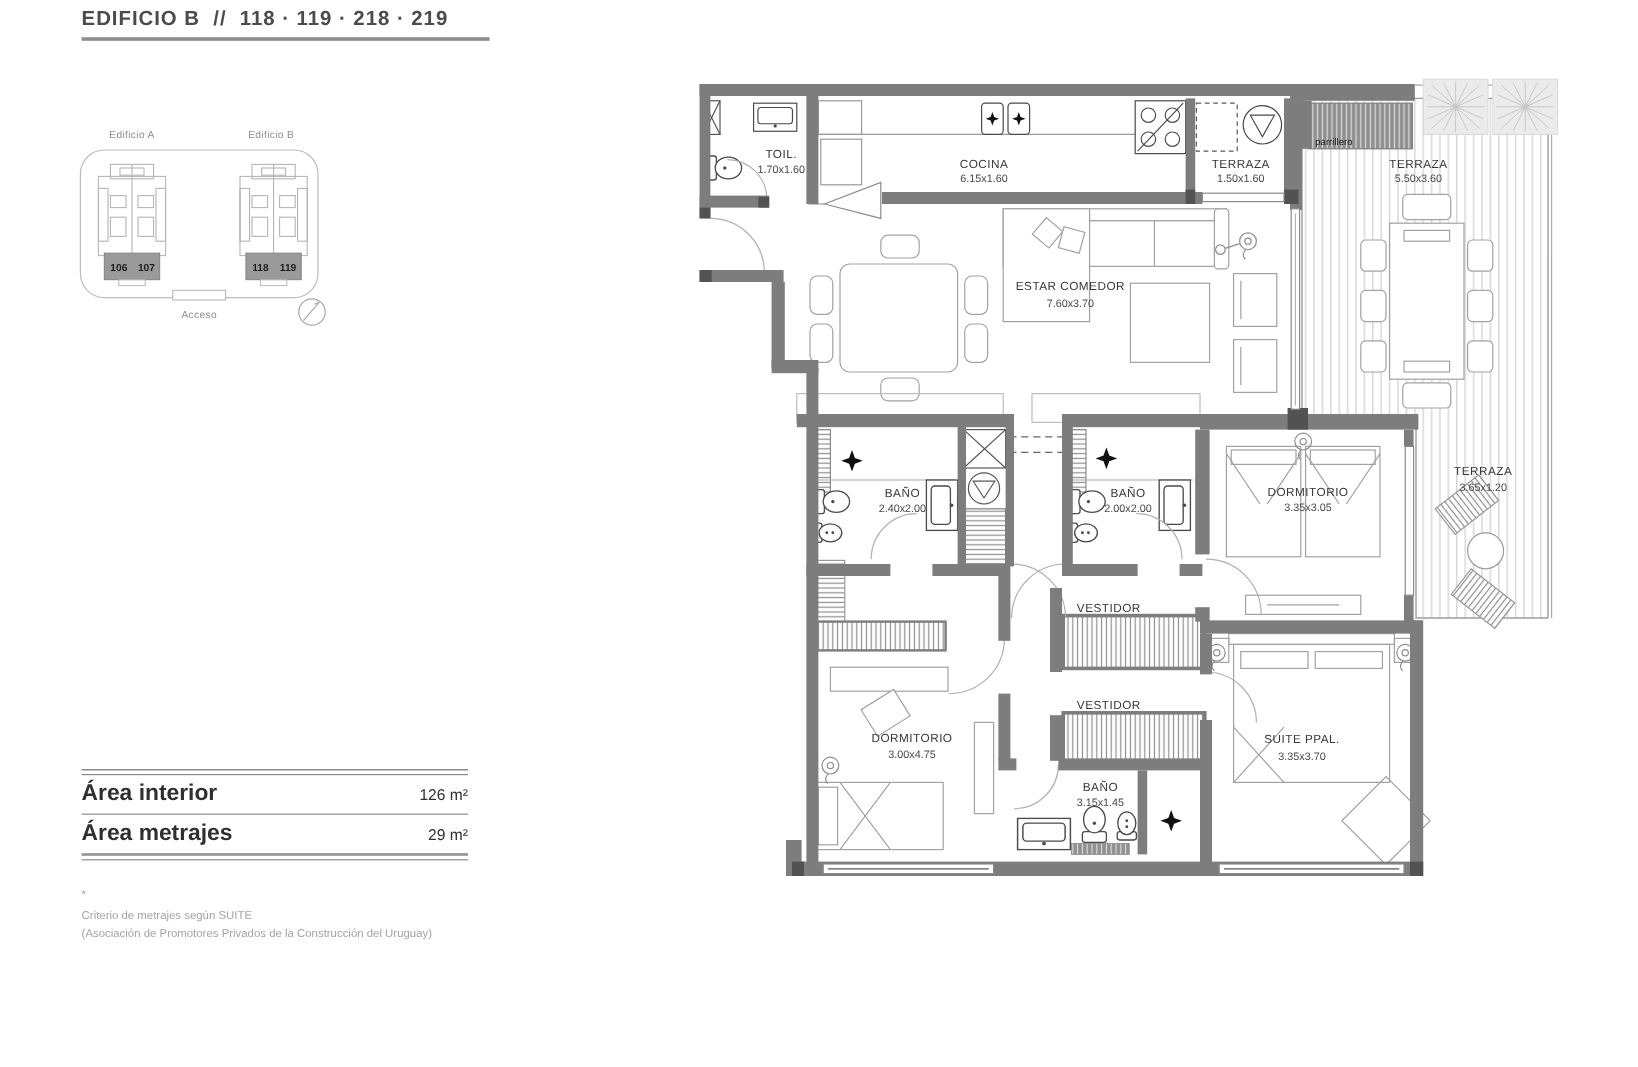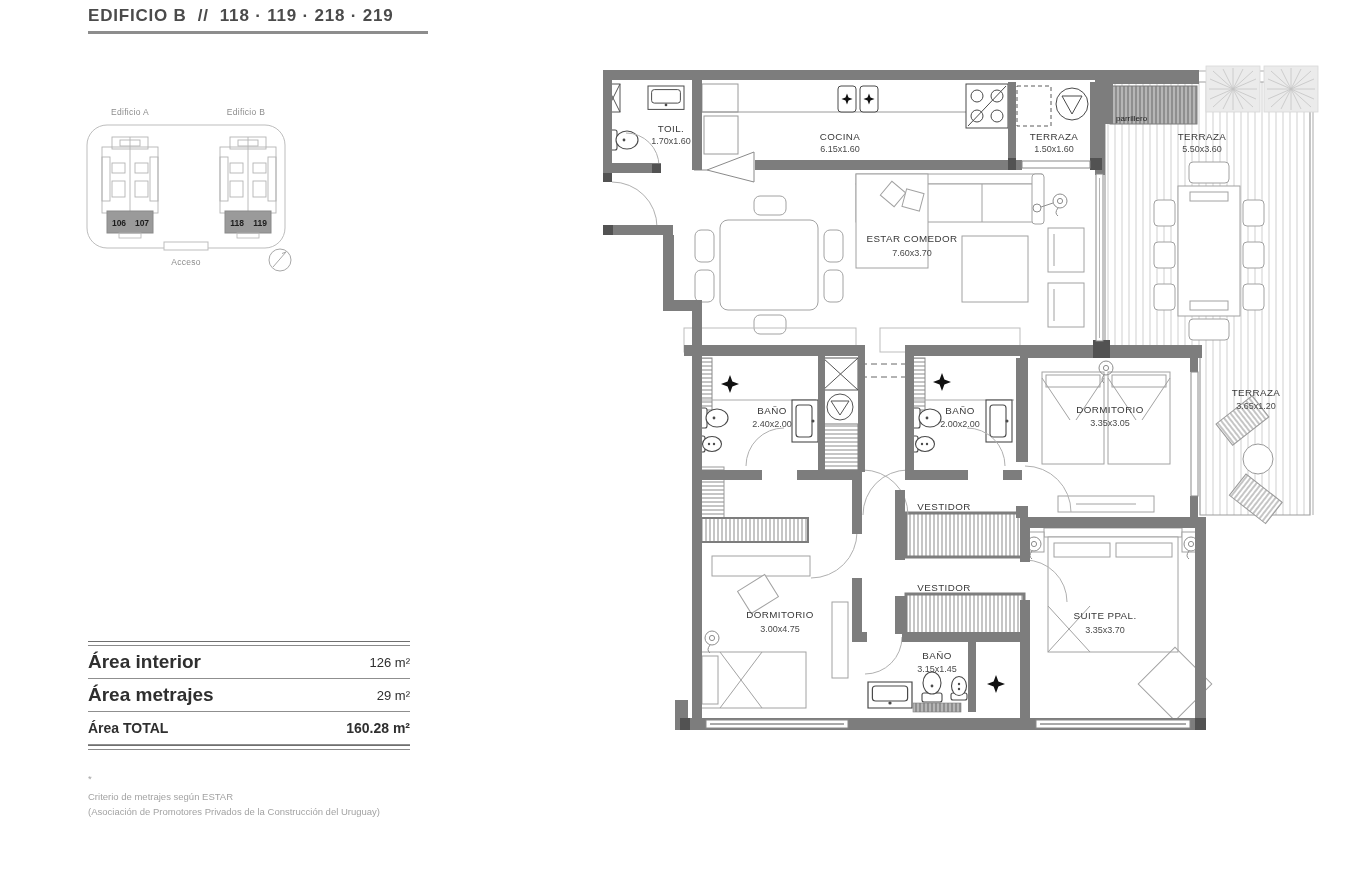--- a/index.html
+++ b/index.html
@@ -1,17 +1,17 @@
 <!DOCTYPE html>
 <html><head>
 <meta charset="utf-8">
 <style>
   html,body{margin:0;padding:0;background:#ffffff;}
   body{width:1365px;height:889px;position:relative;font-family:"Liberation Sans",sans-serif;overflow:hidden;}
-  .sheet{position:absolute;inset:0;background:#ffffff;margin-left:20px;}
+  .sheet{position:absolute;inset:0;background:#ffffff;}
 
   
   .title{position:absolute;left:68px;top:6px;font-size:17px;font-weight:bold;color:#4b4b4b;letter-spacing:0.8px;white-space:pre;}
   .title-rule{position:absolute;left:68px;top:31px;width:340px;height:0;border-top:3px solid #8d8d8d;}
 
   
   .locator{position:absolute;left:62px;top:100px;}
   .plan{position:absolute;left:578px;top:62px;}
 
   svg text{font-family:"Liberation Sans",sans-serif;}
@@ -451,25 +451,21 @@
   <section class="area-table">
     <div class="dline"></div>
     <div class="arow">
       <span class="alabel">Área interior</span>
       <span class="avalue">126 m²</span>
     </div>
     <div class="arow">
       <span class="alabel">Área metrajes</span>
       <span class="avalue">29 m²</span>
     </div>
-    <div class="arow total">
-      <span class="alabel">Área TOTAL</span>
-      <span class="avalue">160.28 m²</span>
-    </div>
     <div class="dline"></div>
     <div class="footnote">
       <span class="fmark">*</span>
-      <div>Criterio de metrajes según ESTAR</div>
+      <div>Criterio de metrajes según SUITE</div>
       <div>(Asociación de Promotores Privados de la Construcción del Uruguay)</div>
     </div>
   </section>
 
 </div>
 
 </body></html>

